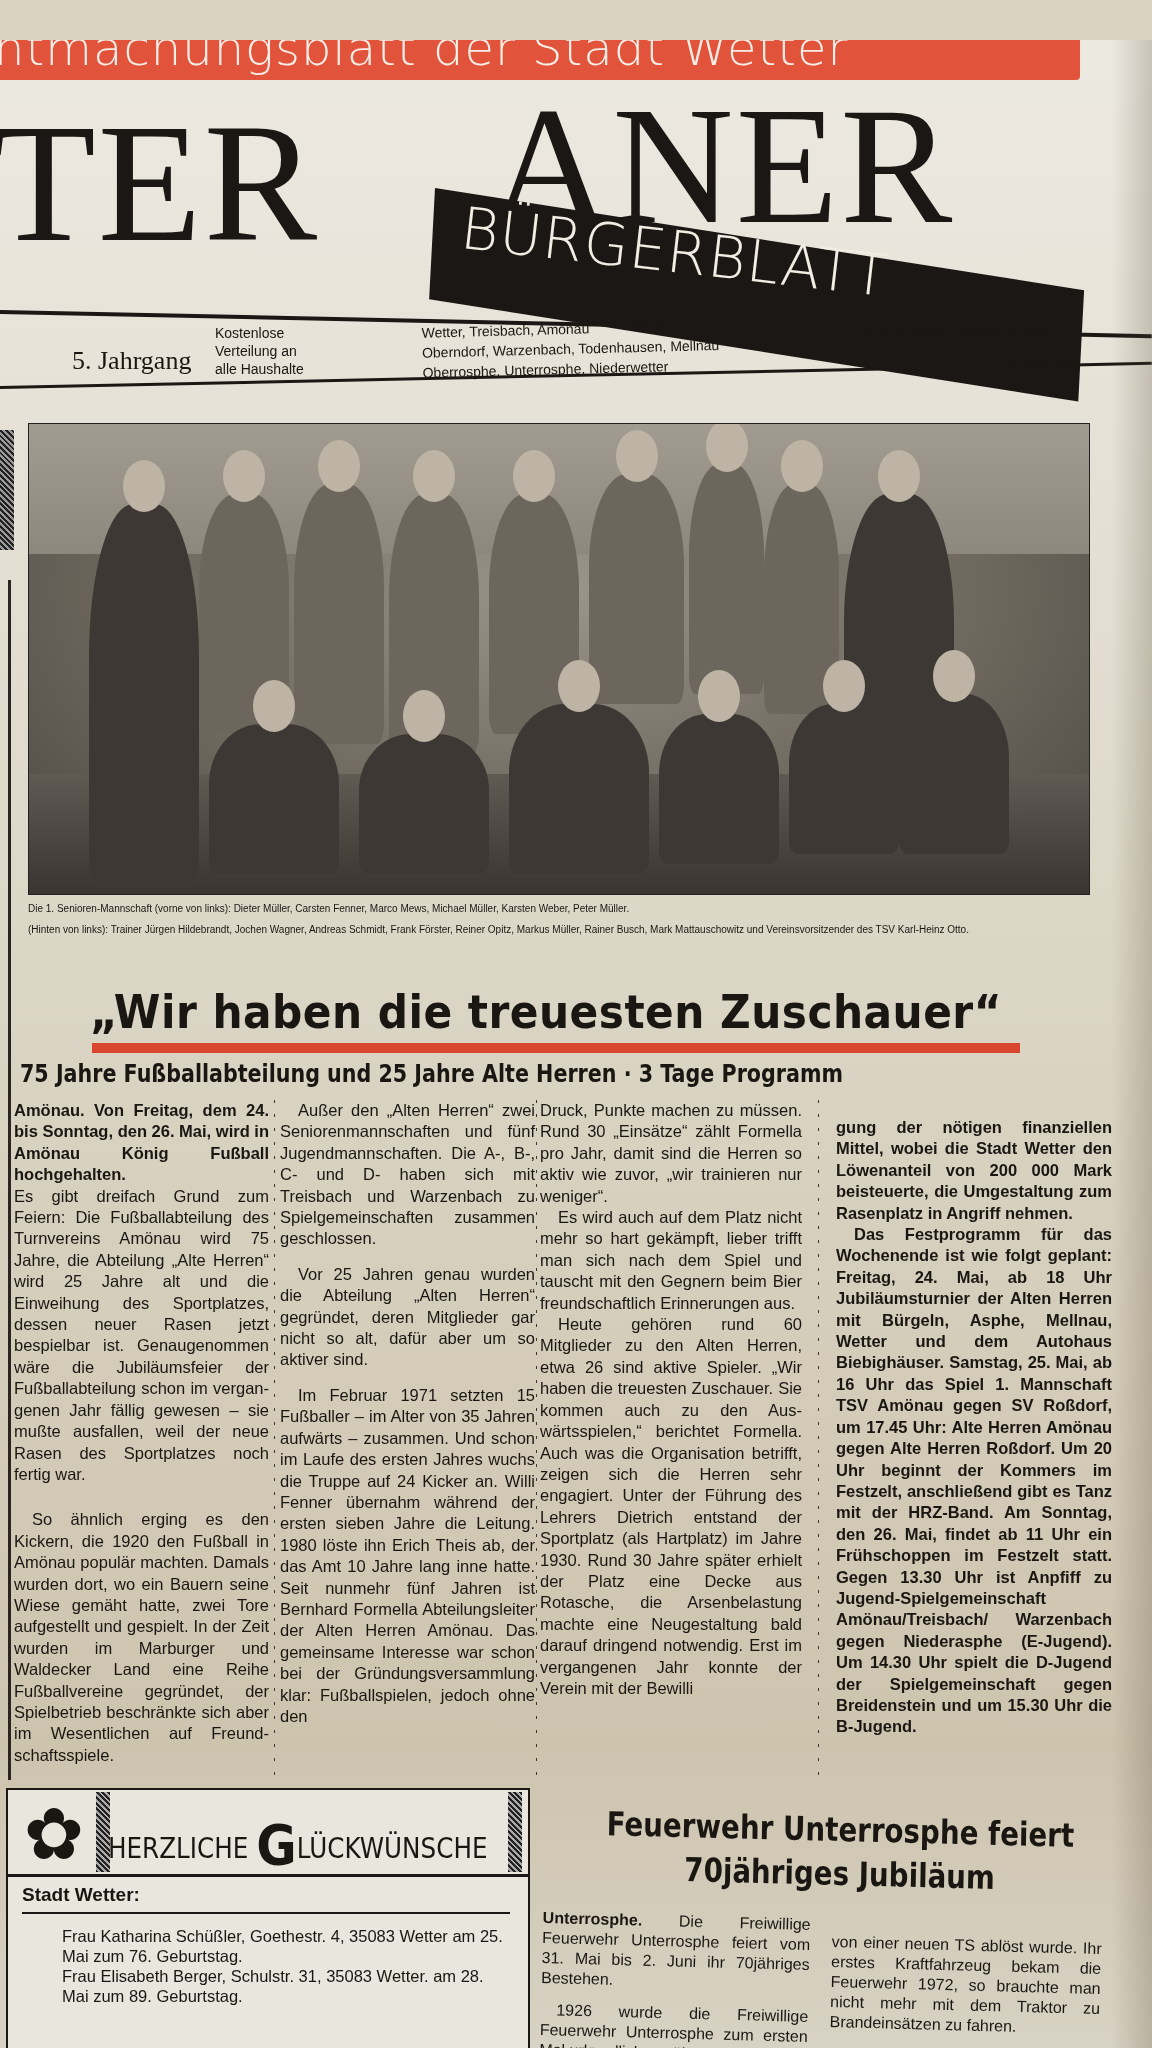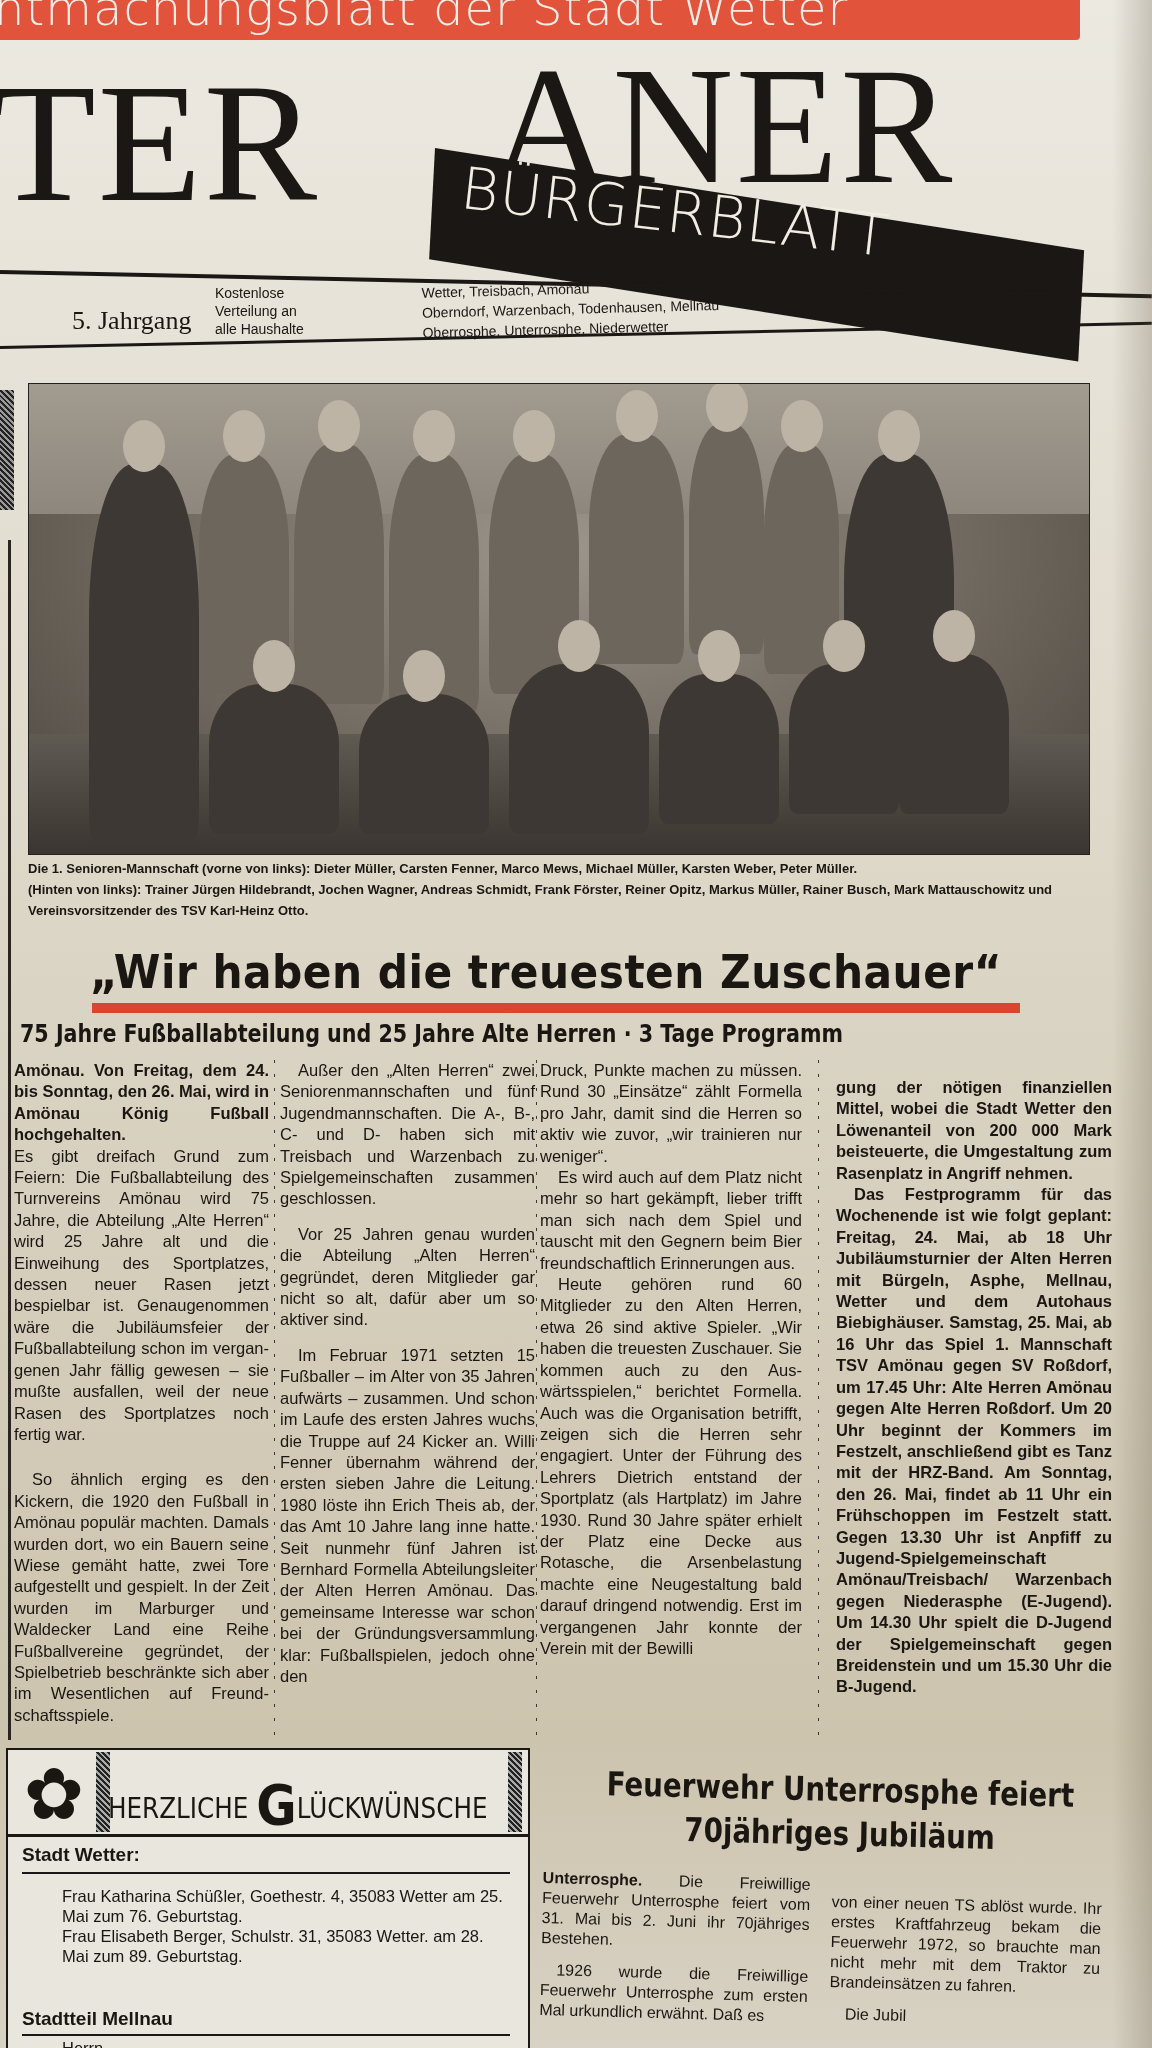--- a/index.html
+++ b/index.html
@@ -6,20 +6,21 @@
   body {
     width: 1152px; height: 2048px; overflow: hidden;
     background: #d9d2c2;
     font-family: "Liberation Sans", sans-serif;
     color: #1a1612;
     position: relative;
   }
   .page {
     position: absolute; inset: 0;
     background: linear-gradient(180deg, #ece9e1 0%, #e2ddd0 30%, #d6cfbd 60%, #cdc4ae 85%, #d8d2c4 100%);
+    margin-top: 40px;
   }
   
   .banner {
     position: absolute; left: 0; top: 0; width: 1080px; height: 40px;
     background: #e1533a; overflow: hidden;
     border-bottom-right-radius: 4px;
   }
   .banner-text {
     position: absolute; left: -6px; top: -20px;
     color: #f6ede6; font-family: "DejaVu Sans", sans-serif;
@@ -84,21 +85,21 @@
   }
   .person.light { background: #6d665d; }
   .side-strip {
     position: absolute; left: 0; top: 390px; width: 14px; height: 120px;
     background: repeating-linear-gradient(45deg,#222 0 2px,#999 2px 4px);
   }
   .left-border { position: absolute; left: 8px; top: 540px; width: 3px; height: 1200px; background: #2a2520; }
   
   .caption {
     position: absolute; left: 28px; top: 858px; width: 1080px;
-    font-size: 13px; font-weight: bold; line-height: 21px; color: #1a1612;
+    font-size: 10px; font-weight: normal; line-height: 21px; color: #1a1612;
   }
   
   .headline {
     position: absolute; left: 90px; top: 945px; width: 940px;
     font-family: "DejaVu Sans", sans-serif; font-weight: bold; font-size: 46px;
     letter-spacing: 0.5px; line-height: 54px; transform: scaleX(0.92); transform-origin: left;
     white-space: nowrap;
   }
   .headline-rule { position: absolute; left: 92px; top: 1003px; width: 928px; height: 10px; background: #d9452e; }
   .subhead {

